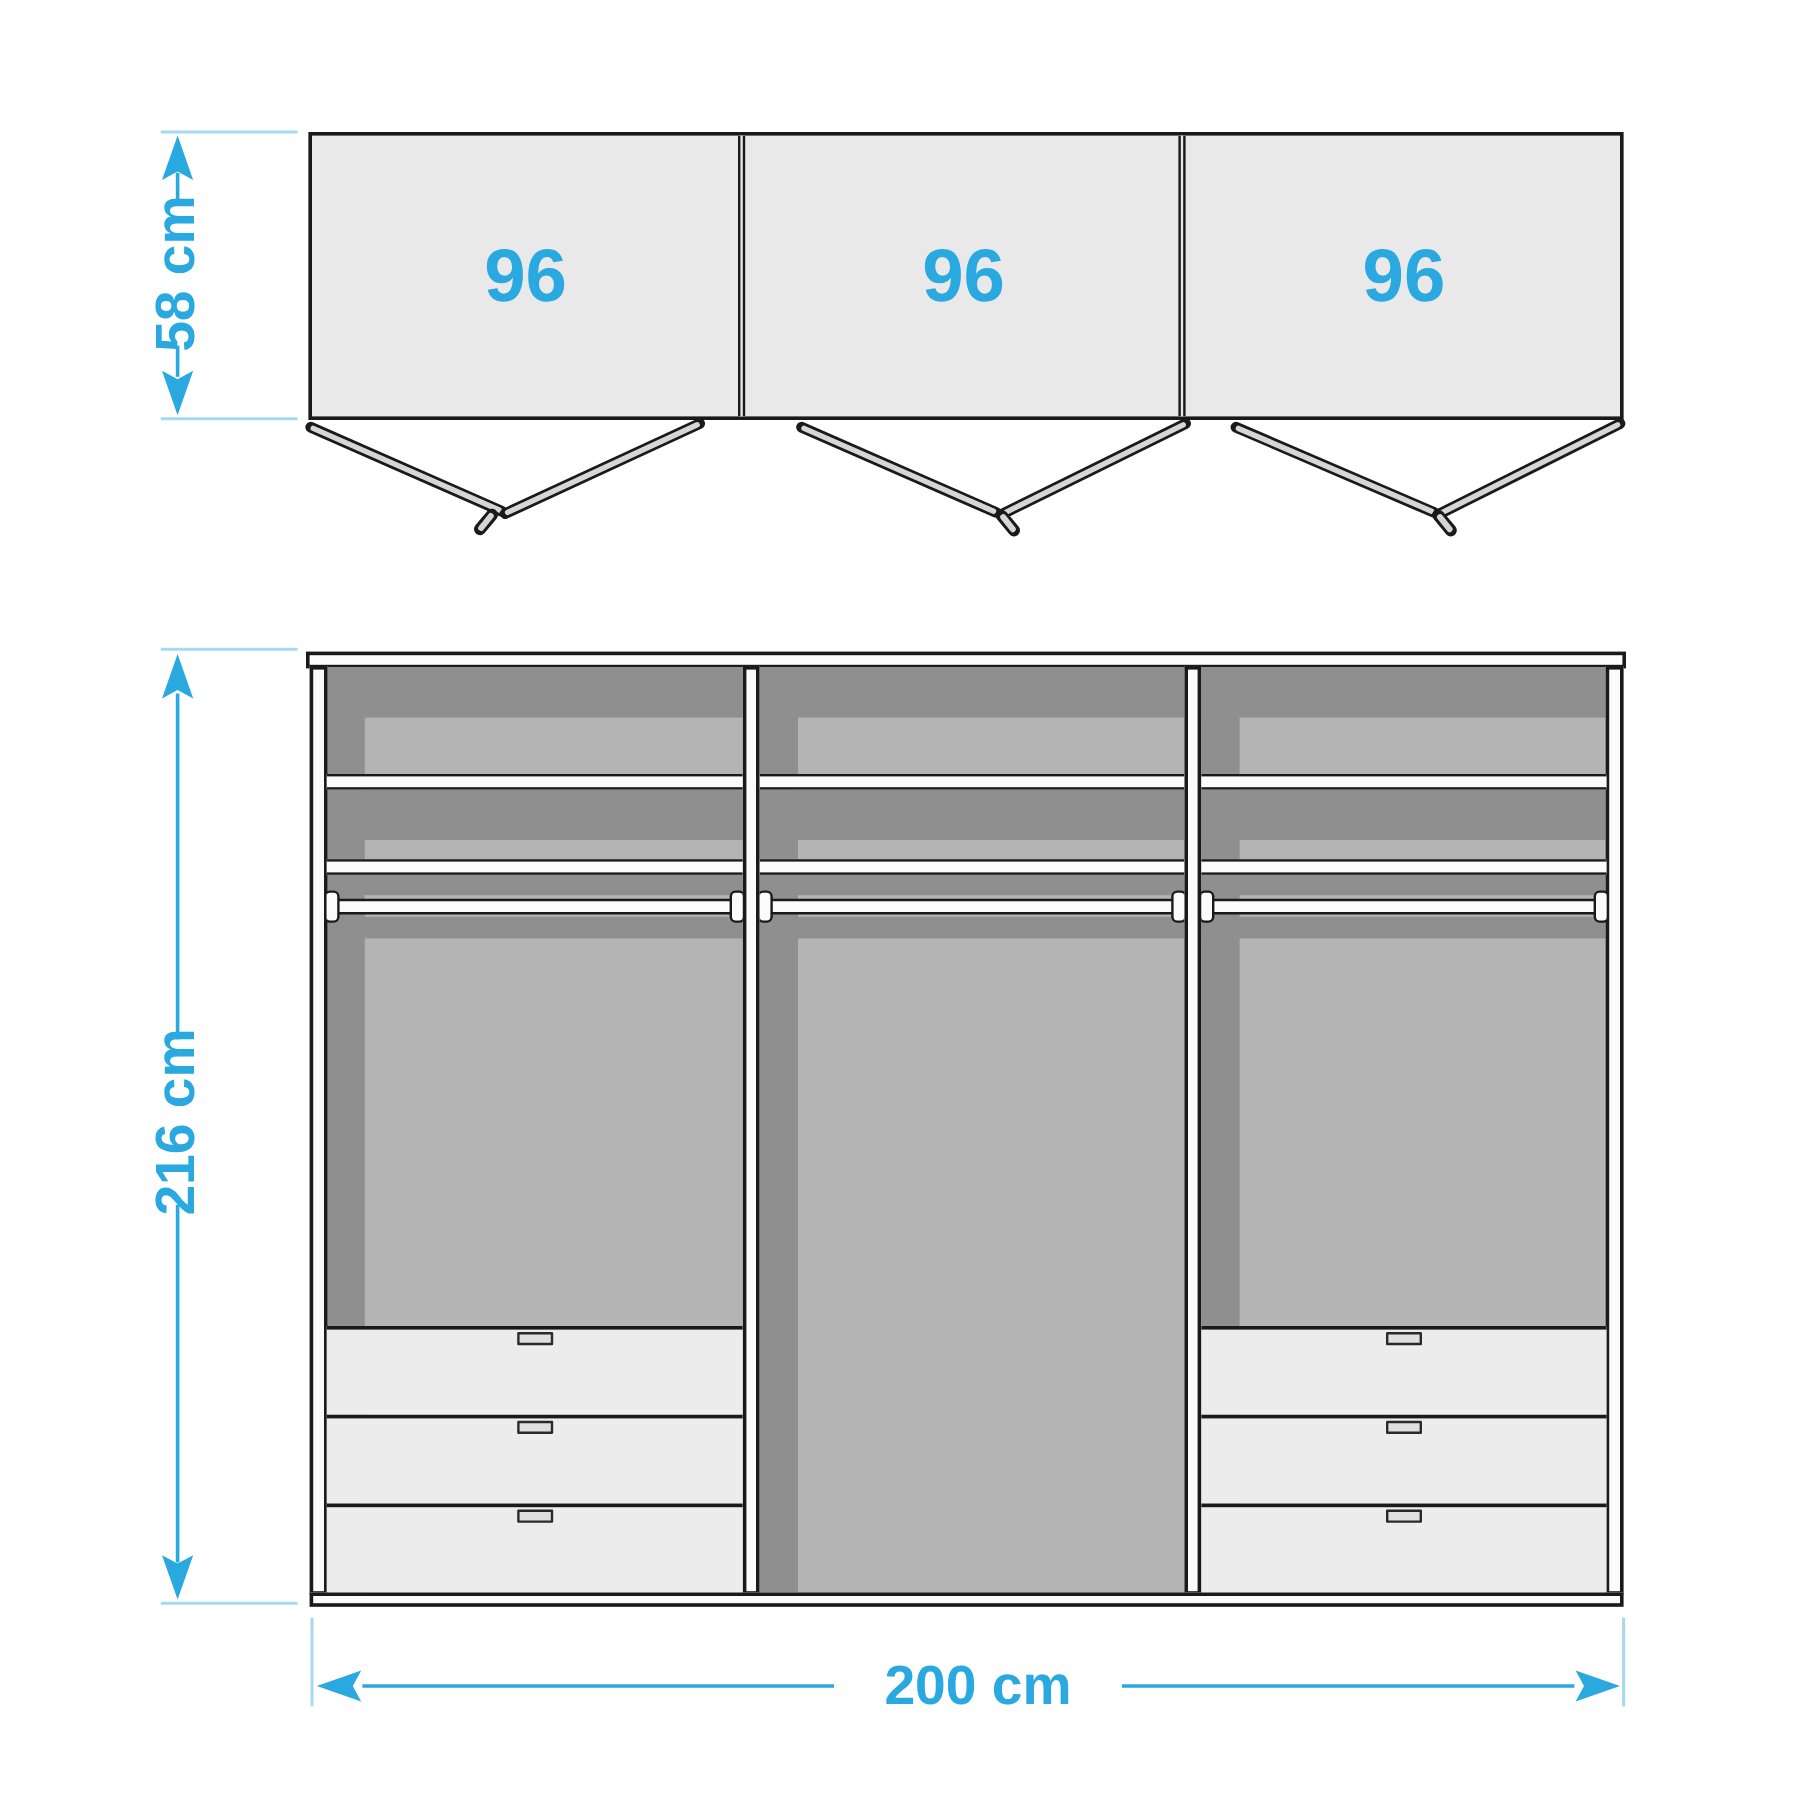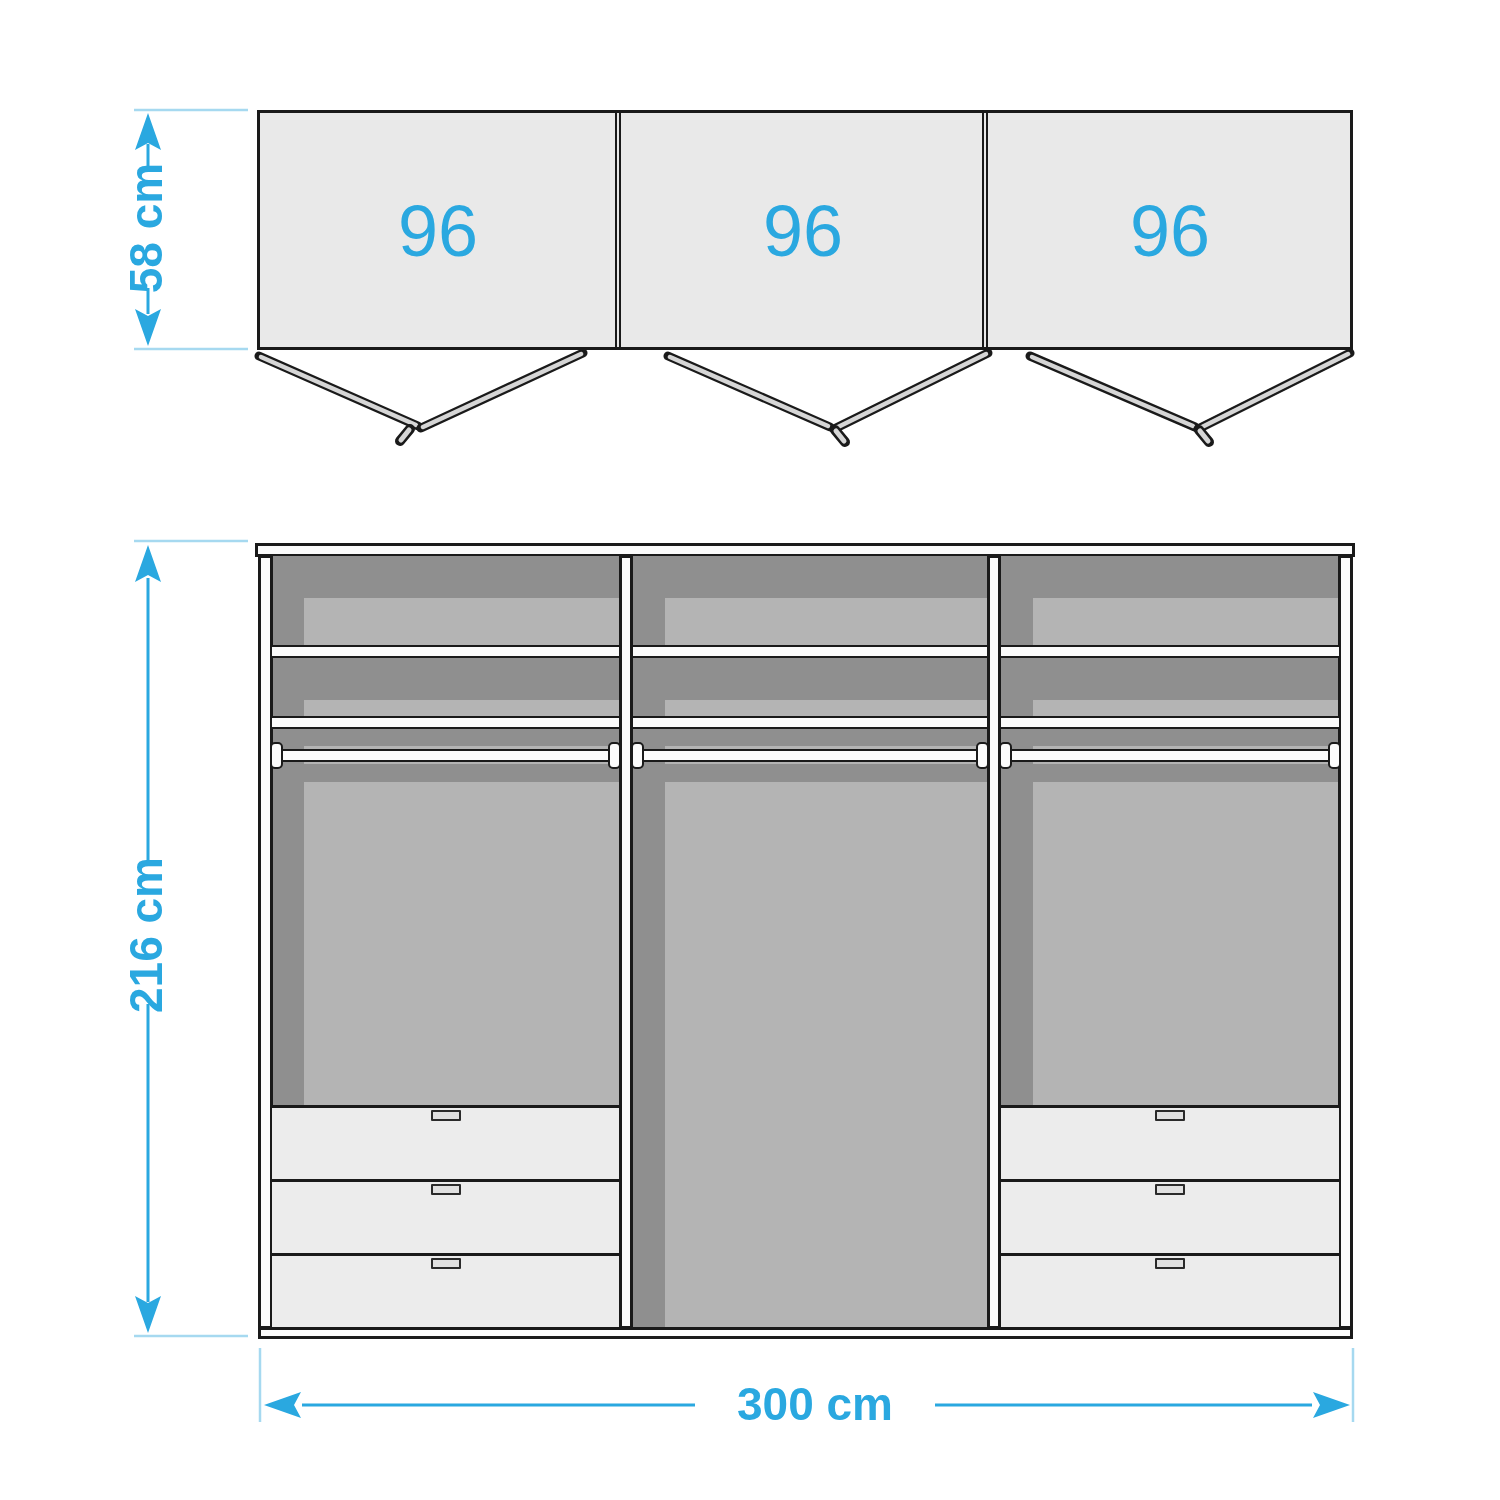--- a/index.html
+++ b/index.html
@@ -24,21 +24,21 @@
   .tv-box{
     left:257px;top:110px;width:1096px;height:240px;
     background:var(--box-fill);border:3px solid var(--outline);
   }
   .tv-divider{
     top:0;bottom:0;width:6px;background:var(--box-fill);
     border-left:2.5px solid var(--outline);border-right:2.5px solid var(--outline);
   }
   .door-label{
     transform:translate(-50%,-50%);
-    color:var(--accent-blue);font-size:72px;font-weight:normal;line-height:1;
+    color:var(--accent-blue);font-size:62px;font-weight:bold;line-height:1;
     white-space:nowrap;
   }
   
   .dim-label{
     color:var(--accent-blue);font-size:46px;font-weight:bold;line-height:1;
     white-space:nowrap;transform:translate(-50%,-50%);
   }
   .dim-label.vert{transform:translate(-50%,-50%) rotate(-90deg);}
   
   .panel{background:var(--panel-white);border:3px solid var(--outline);}
@@ -209,15 +209,15 @@
       <path class="tickline" d="M1353 1348 V1422"></path>
       <path class="dimline" d="M302 1405 H695"></path>
       <path class="dimline" d="M935 1405 H1312"></path>
       <polygon class="dimhead" points="264,1405 301,1392 294,1405 301,1418"></polygon>
       <polygon class="dimhead" points="1350,1405 1313,1392 1320,1405 1313,1418"></polygon>
     </g>
   </svg>
 
   <div class="abs dim-label vert" style="left:146px;top:228px;">58 cm</div>
   <div class="abs dim-label vert" style="left:146px;top:935px;">216 cm</div>
-  <div class="abs dim-label" style="left:815px;top:1404px;">300 cm</div>
+  <div class="abs dim-label" style="left:815px;top:1404px;">200 cm</div>
 
 </div>
 
 </body></html>

